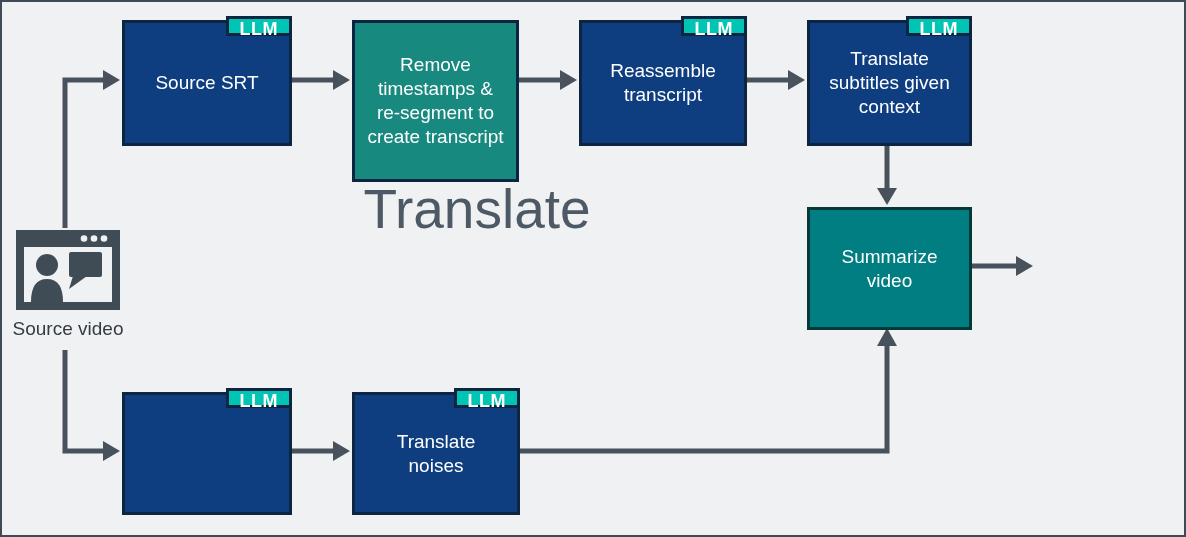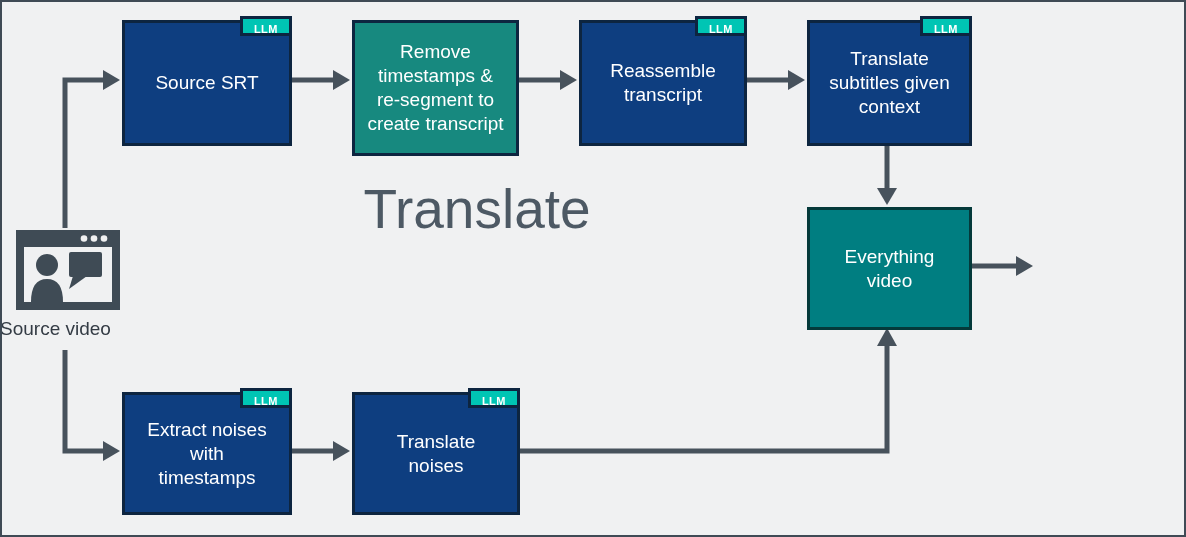--- a/index.html
+++ b/index.html
@@ -47,30 +47,30 @@
     white-space:pre-line;
   }
   .node.navy{background:var(--navy);}
   .node.teal{background:var(--teal-box);}
   .node.darkteal{background:var(--dark-teal-box);border-color:var(--dark-teal-border);}
   .badge{
     position:absolute;top:-7px;right:-3px;
     height:20px;line-height:20px;padding:0 11px;
     background:var(--badge-teal);
     border:3px solid var(--node-border);
-    color:#ffffff;font-size:11px;font-weight:600;
+    color:#ffffff;font-size:18px;font-weight:600;
     letter-spacing:.5px;
     margin-left:46px;
   }
   .big-title{
     position:absolute;left:235px;top:172px;width:480px;
     text-align:center;color:var(--title-text);
     font-size:55px;line-height:70px;font-weight:300;
   }
-  .endpoint{position:absolute;text-align:left;}
+  .endpoint{position:absolute;text-align:center;}
   .endpoint svg{display:block;margin:0 auto;}
   .endpoint .ep-label{
     margin-top:8px;color:var(--label-text);
     font-size:19px;line-height:22px;white-space:pre-line;
   }
   .icon-source{color:var(--icon-source);}
   .icon-target{color:var(--icon-target);}
   #ep-source{left:-2px;top:228px;width:136px;}
   #ep-target{left:1003px;top:228px;width:162px;}
 </style>
@@ -111,50 +111,47 @@
 
   <div class="big-title">
     <div>Translate</div>
   </div>
 
   <div class="node navy" style="left:120px;top:18px;width:170px;height:126px;">
     <span class="badge">LLM</span>
     <span>Source SRT</span>
   </div>
 
-  <div class="node teal" style="left:350px;top:18px;width:167px;height:136px;">
+  <div class="node teal" style="left:350px;top:18px;width:167px;height:162px;">
     <span>Remove
 timestamps &amp;
 re-segment to
 create transcript</span>
   </div>
 
   <div class="node navy" style="left:577px;top:18px;width:168px;height:126px;">
     <span class="badge">LLM</span>
     <span>Reassemble
 transcript</span>
   </div>
 
   <div class="node navy" style="left:805px;top:18px;width:165px;height:126px;">
     <span class="badge">LLM</span>
     <span>Translate
 subtitles given
 context</span>
   </div>
 
   <div class="node darkteal" style="left:805px;top:205px;width:165px;height:123px;">
-    <span>Everything
+    <span>Summarize
 video</span>
   </div>
 
   <div class="node navy" style="left:120px;top:390px;width:170px;height:123px;">
     <span class="badge">LLM</span>
-    <span>Extract noises
-with
-timestamps</span>
   </div>
 
   <div class="node navy" style="left:350px;top:390px;width:168px;height:123px;">
     <span class="badge">LLM</span>
     <span>Translate
 noises</span>
   </div>
 
   <div class="endpoint" id="ep-source">
     <svg class="icon-source" width="104" height="80" viewBox="0 0 104 80" aria-hidden="true">

